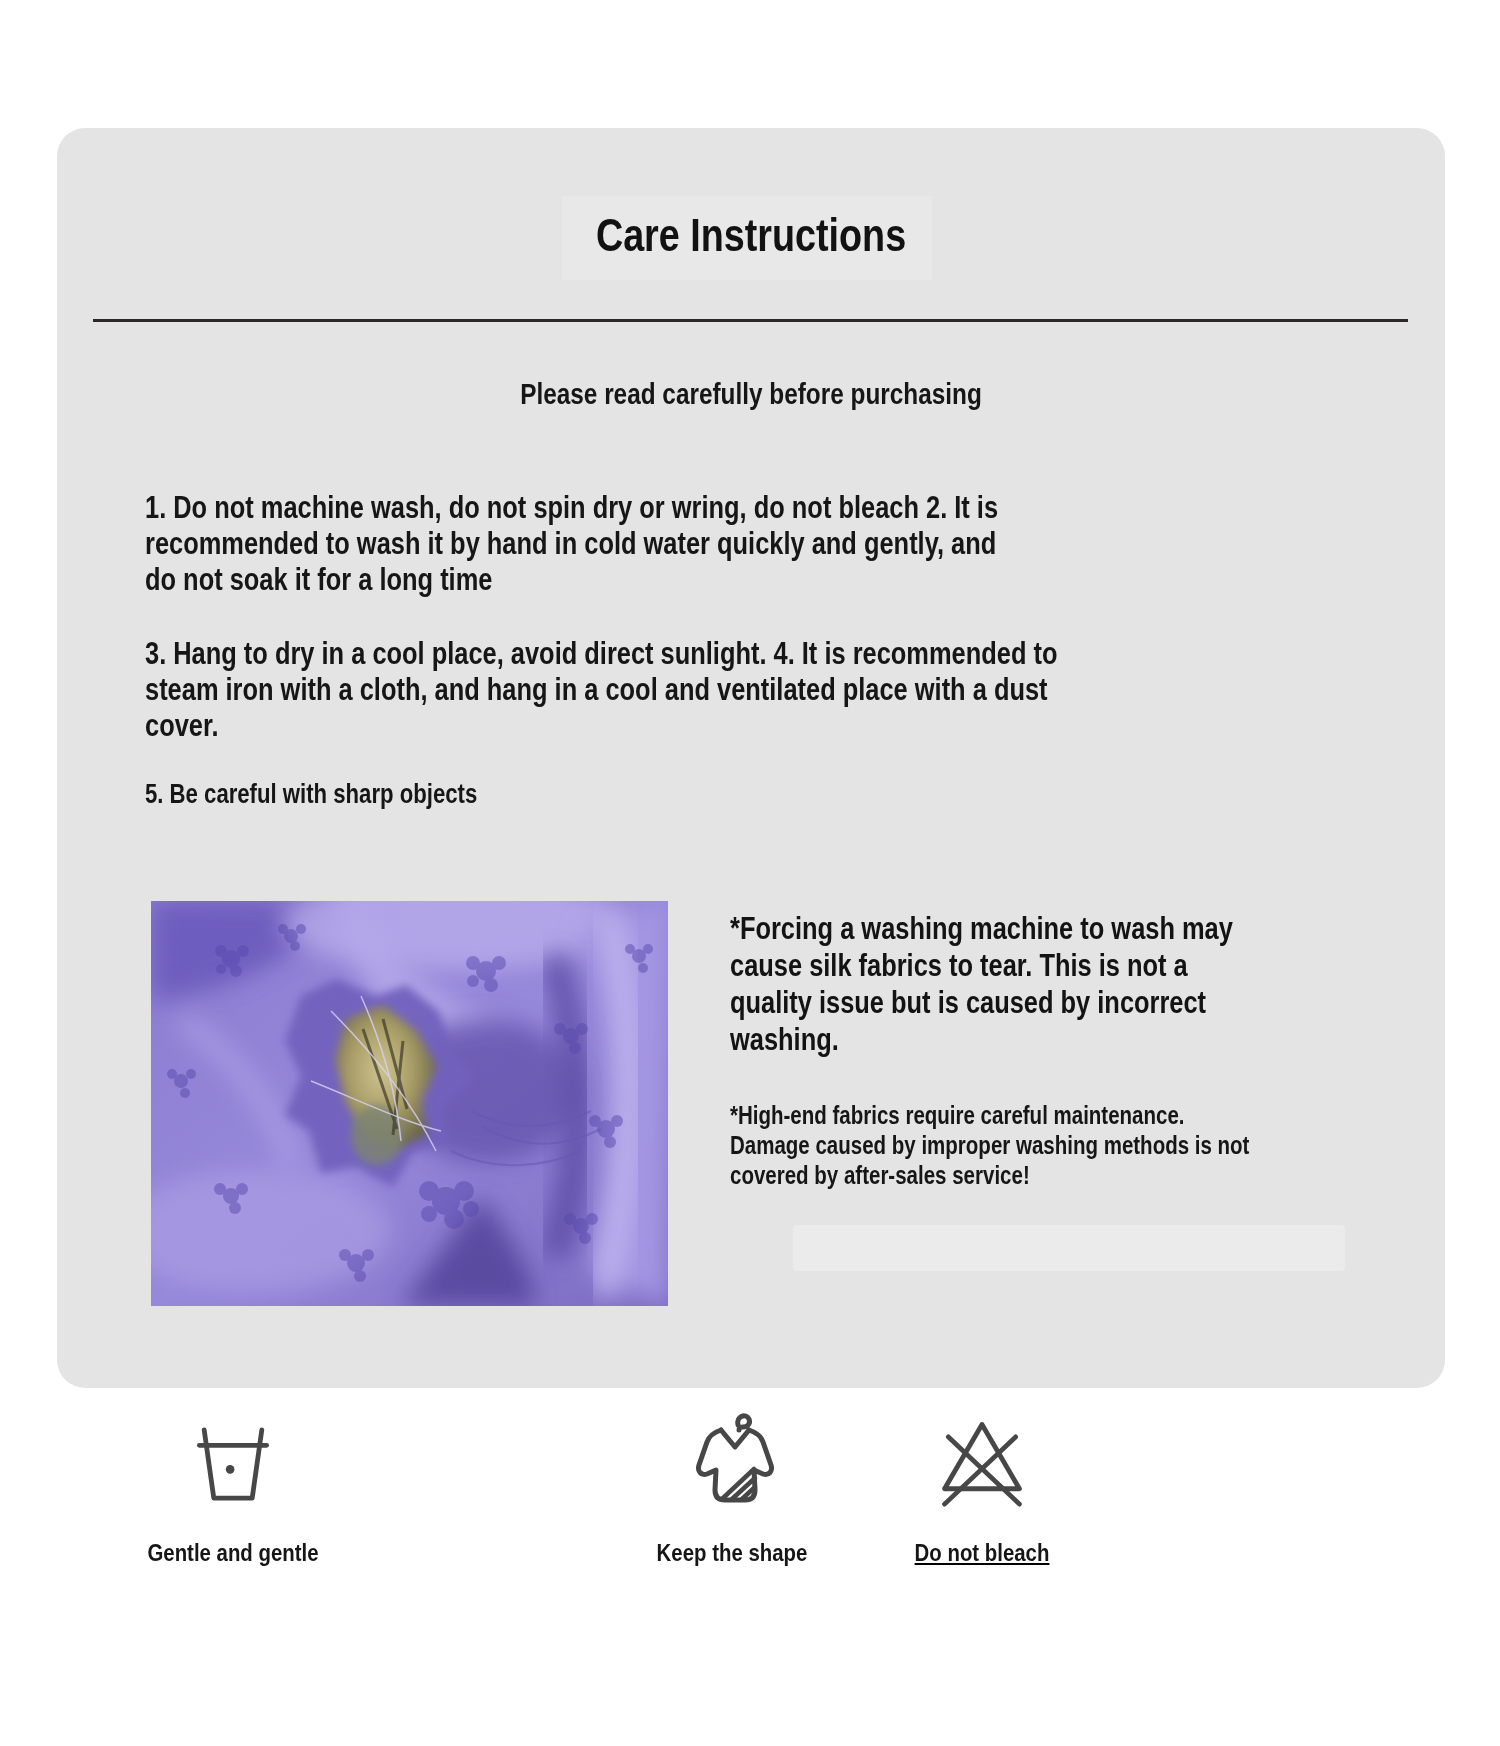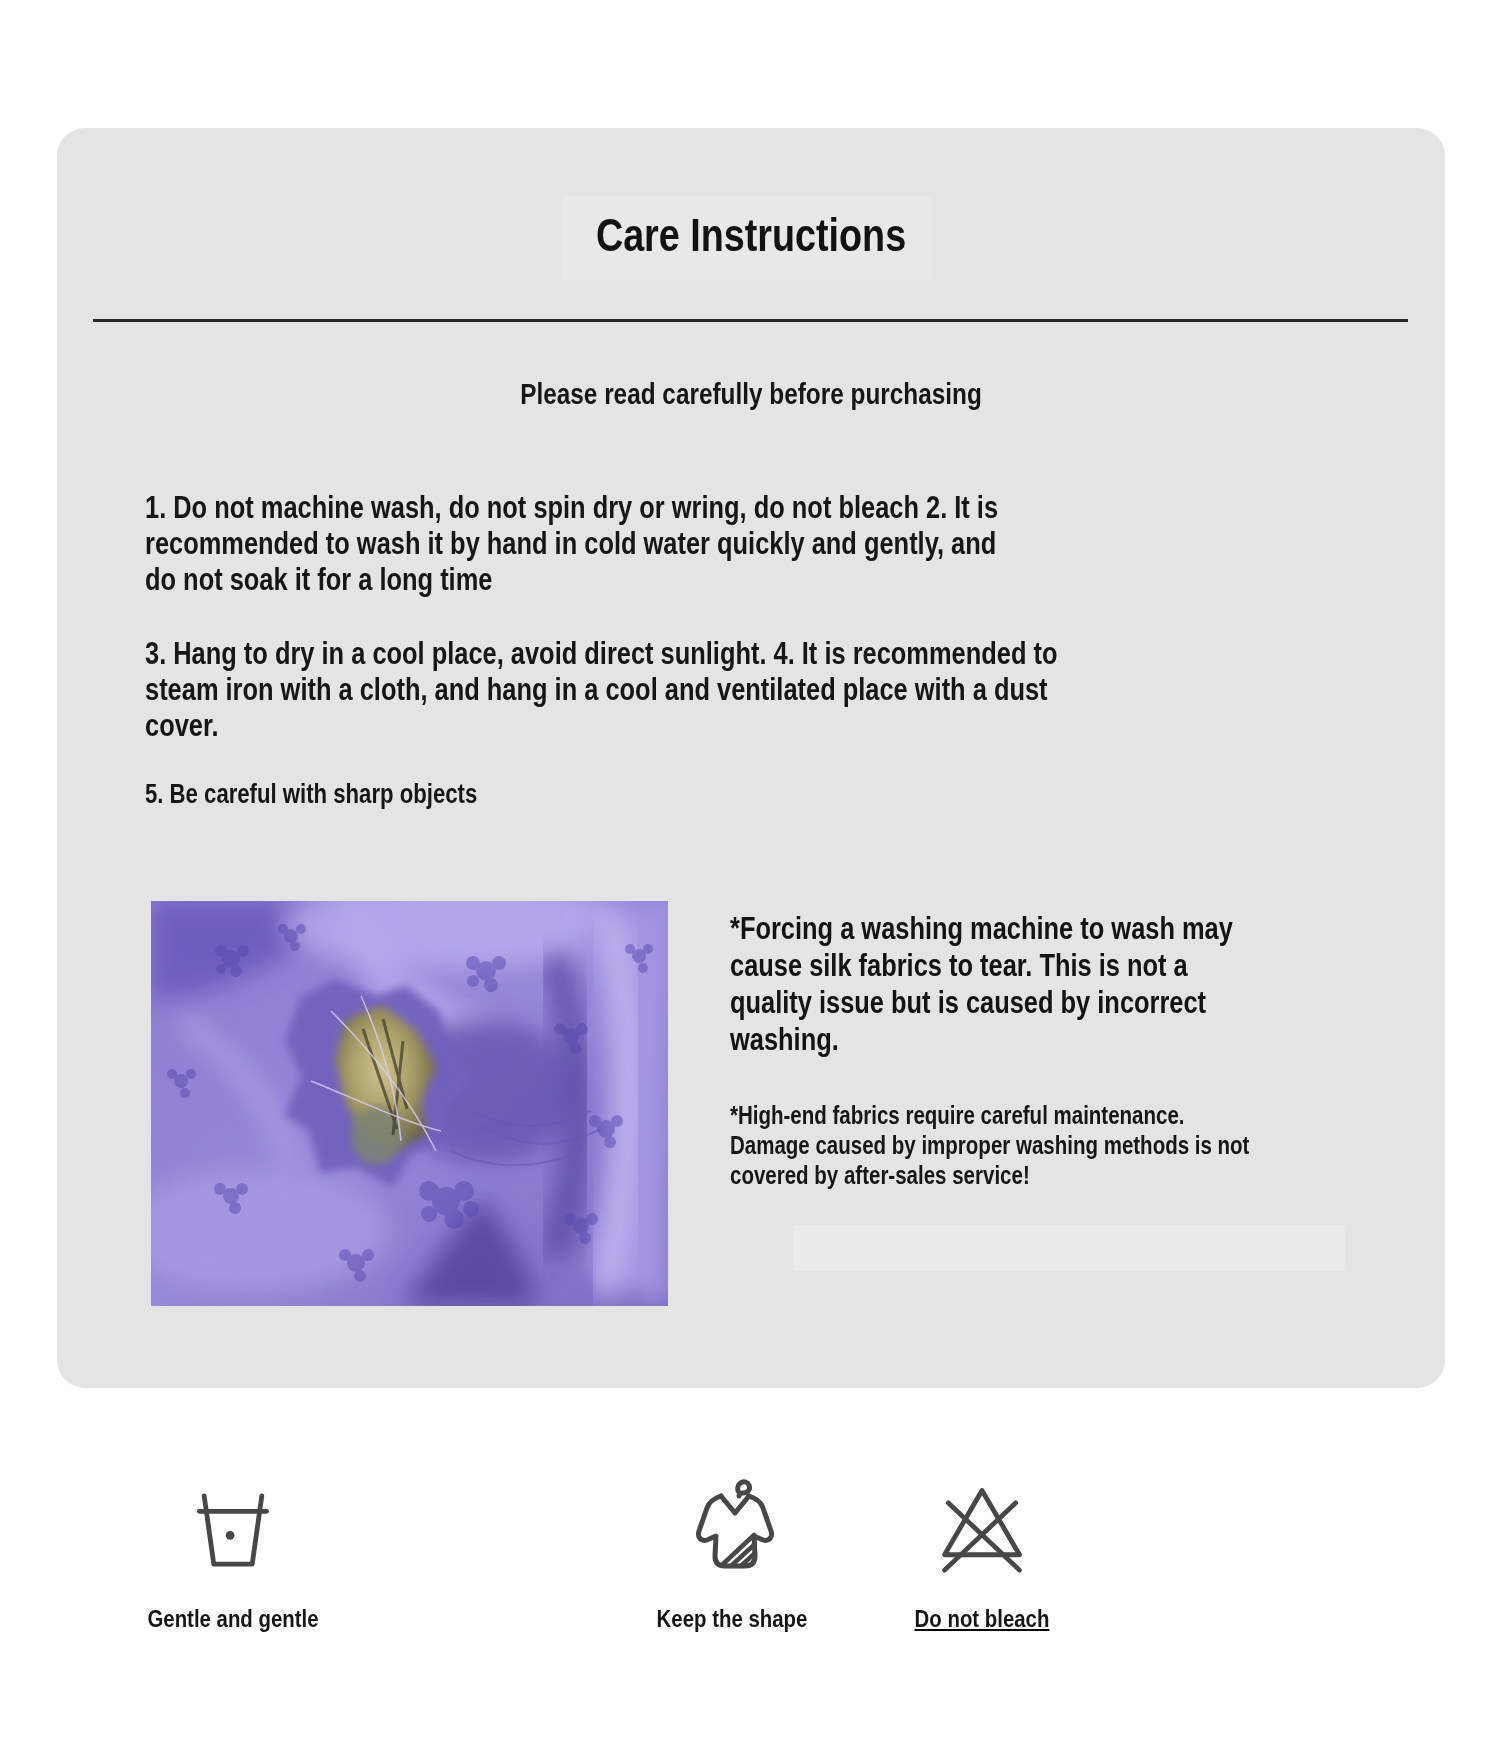--- a/index.html
+++ b/index.html
@@ -48,21 +48,21 @@
   .warn-main span { display:block; }
   .warn-sub {
     position:absolute; left:673px; top:972px; font-size:25px; line-height:30px;
     font-weight:700; color:#161616; transform:scaleX(0.82); transform-origin:0 0;
   }
   .warn-sub span { display:block; }
   .light-band {
     position:absolute; left:736px; top:1097px; width:552px; height:46px;
     background:#ebebeb; border-radius:4px;
   }
-  .icons-row { position:absolute; left:0; top:1461px; width:1500px; height:200px; }
+  .icons-row { position:absolute; left:0; top:1395px; width:1500px; height:200px; }
   .icon-col { position:absolute; width:240px; text-align:center; }
   .icon-col-1 { left:113px; }
   .icon-col-2 { left:363px; }
   .icon-col-3 { left:612px; }
   .icon-col-4 { left:862px;text-decoration:underline; }
   .icon-col-5 { left:1108px; }
   .icon-box {
     height:112px; display:flex; align-items:flex-end; justify-content:center;
   }
   .icon-label {

